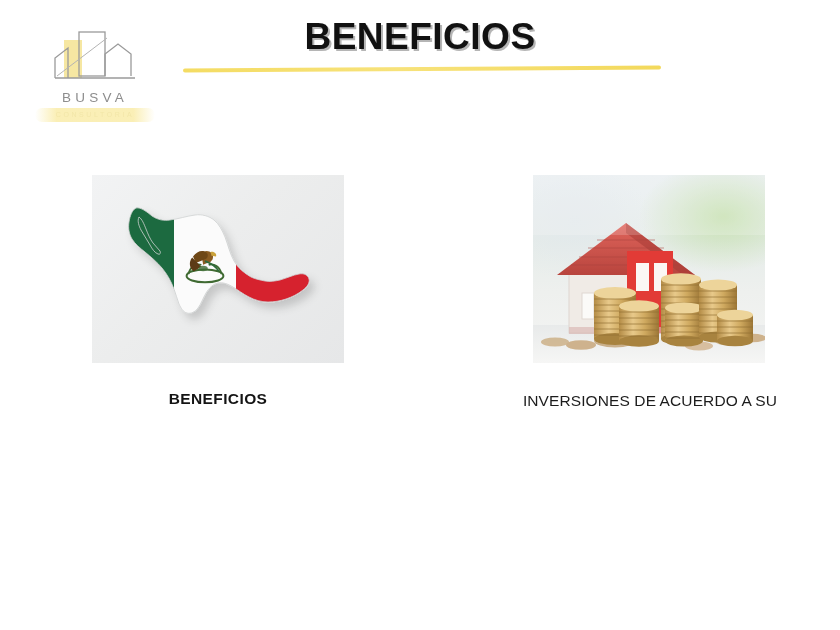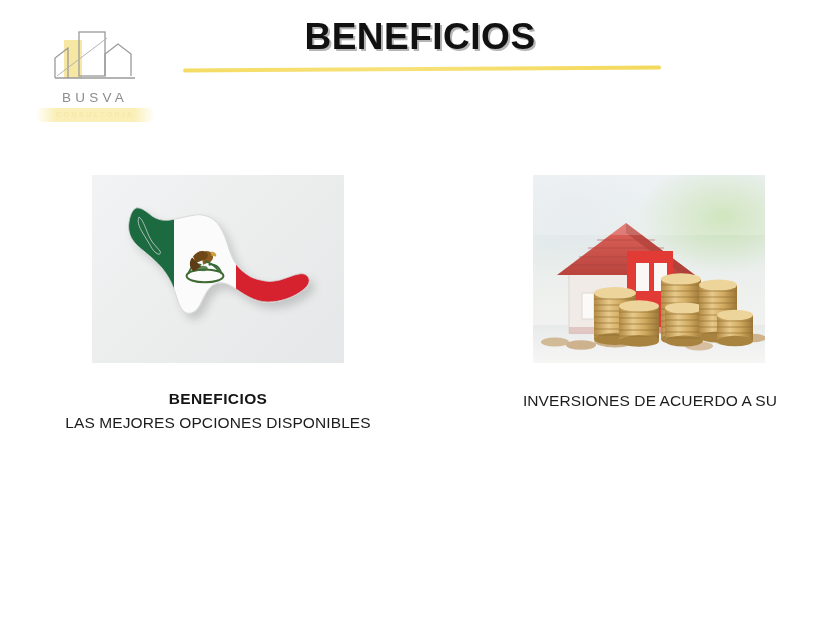--- a/index.html
+++ b/index.html
@@ -218,21 +218,20 @@
       <path d="M47 42 C50 44 52 49 54 54 C56 59 58 64 61 68
                C63 71 66 73 68 76 C69 78 68 80 66 79
                C63 78 60 74 58 70 C55 65 52 60 49 55
                C47 51 45 46 47 42 Z" fill="#1d6b3f" stroke="#cfd2d2" stroke-width="0.8"></path>
     </svg>
   </div>
 </div>
 
 <div class="caption" id="caption-left">
   <span class="caption-title">BENEFICIOS</span>
-  <span class="caption-body">LAS MEJORES OPCIONES DISPONIBLES</span>
 </div>
 
 <div class="card" id="card-right">
   <div class="photo" id="photo-house">
     <svg width="232" height="188" viewBox="0 0 232 188" xmlns="http://www.w3.org/2000/svg">
       <defs>
         <linearGradient id="coinG" x1="0" y1="0" x2="1" y2="0">
           <stop offset="0%" stop-color="#b48c46"></stop>
           <stop offset="35%" stop-color="#e8c98a"></stop>
           <stop offset="65%" stop-color="#cfa95f"></stop>

